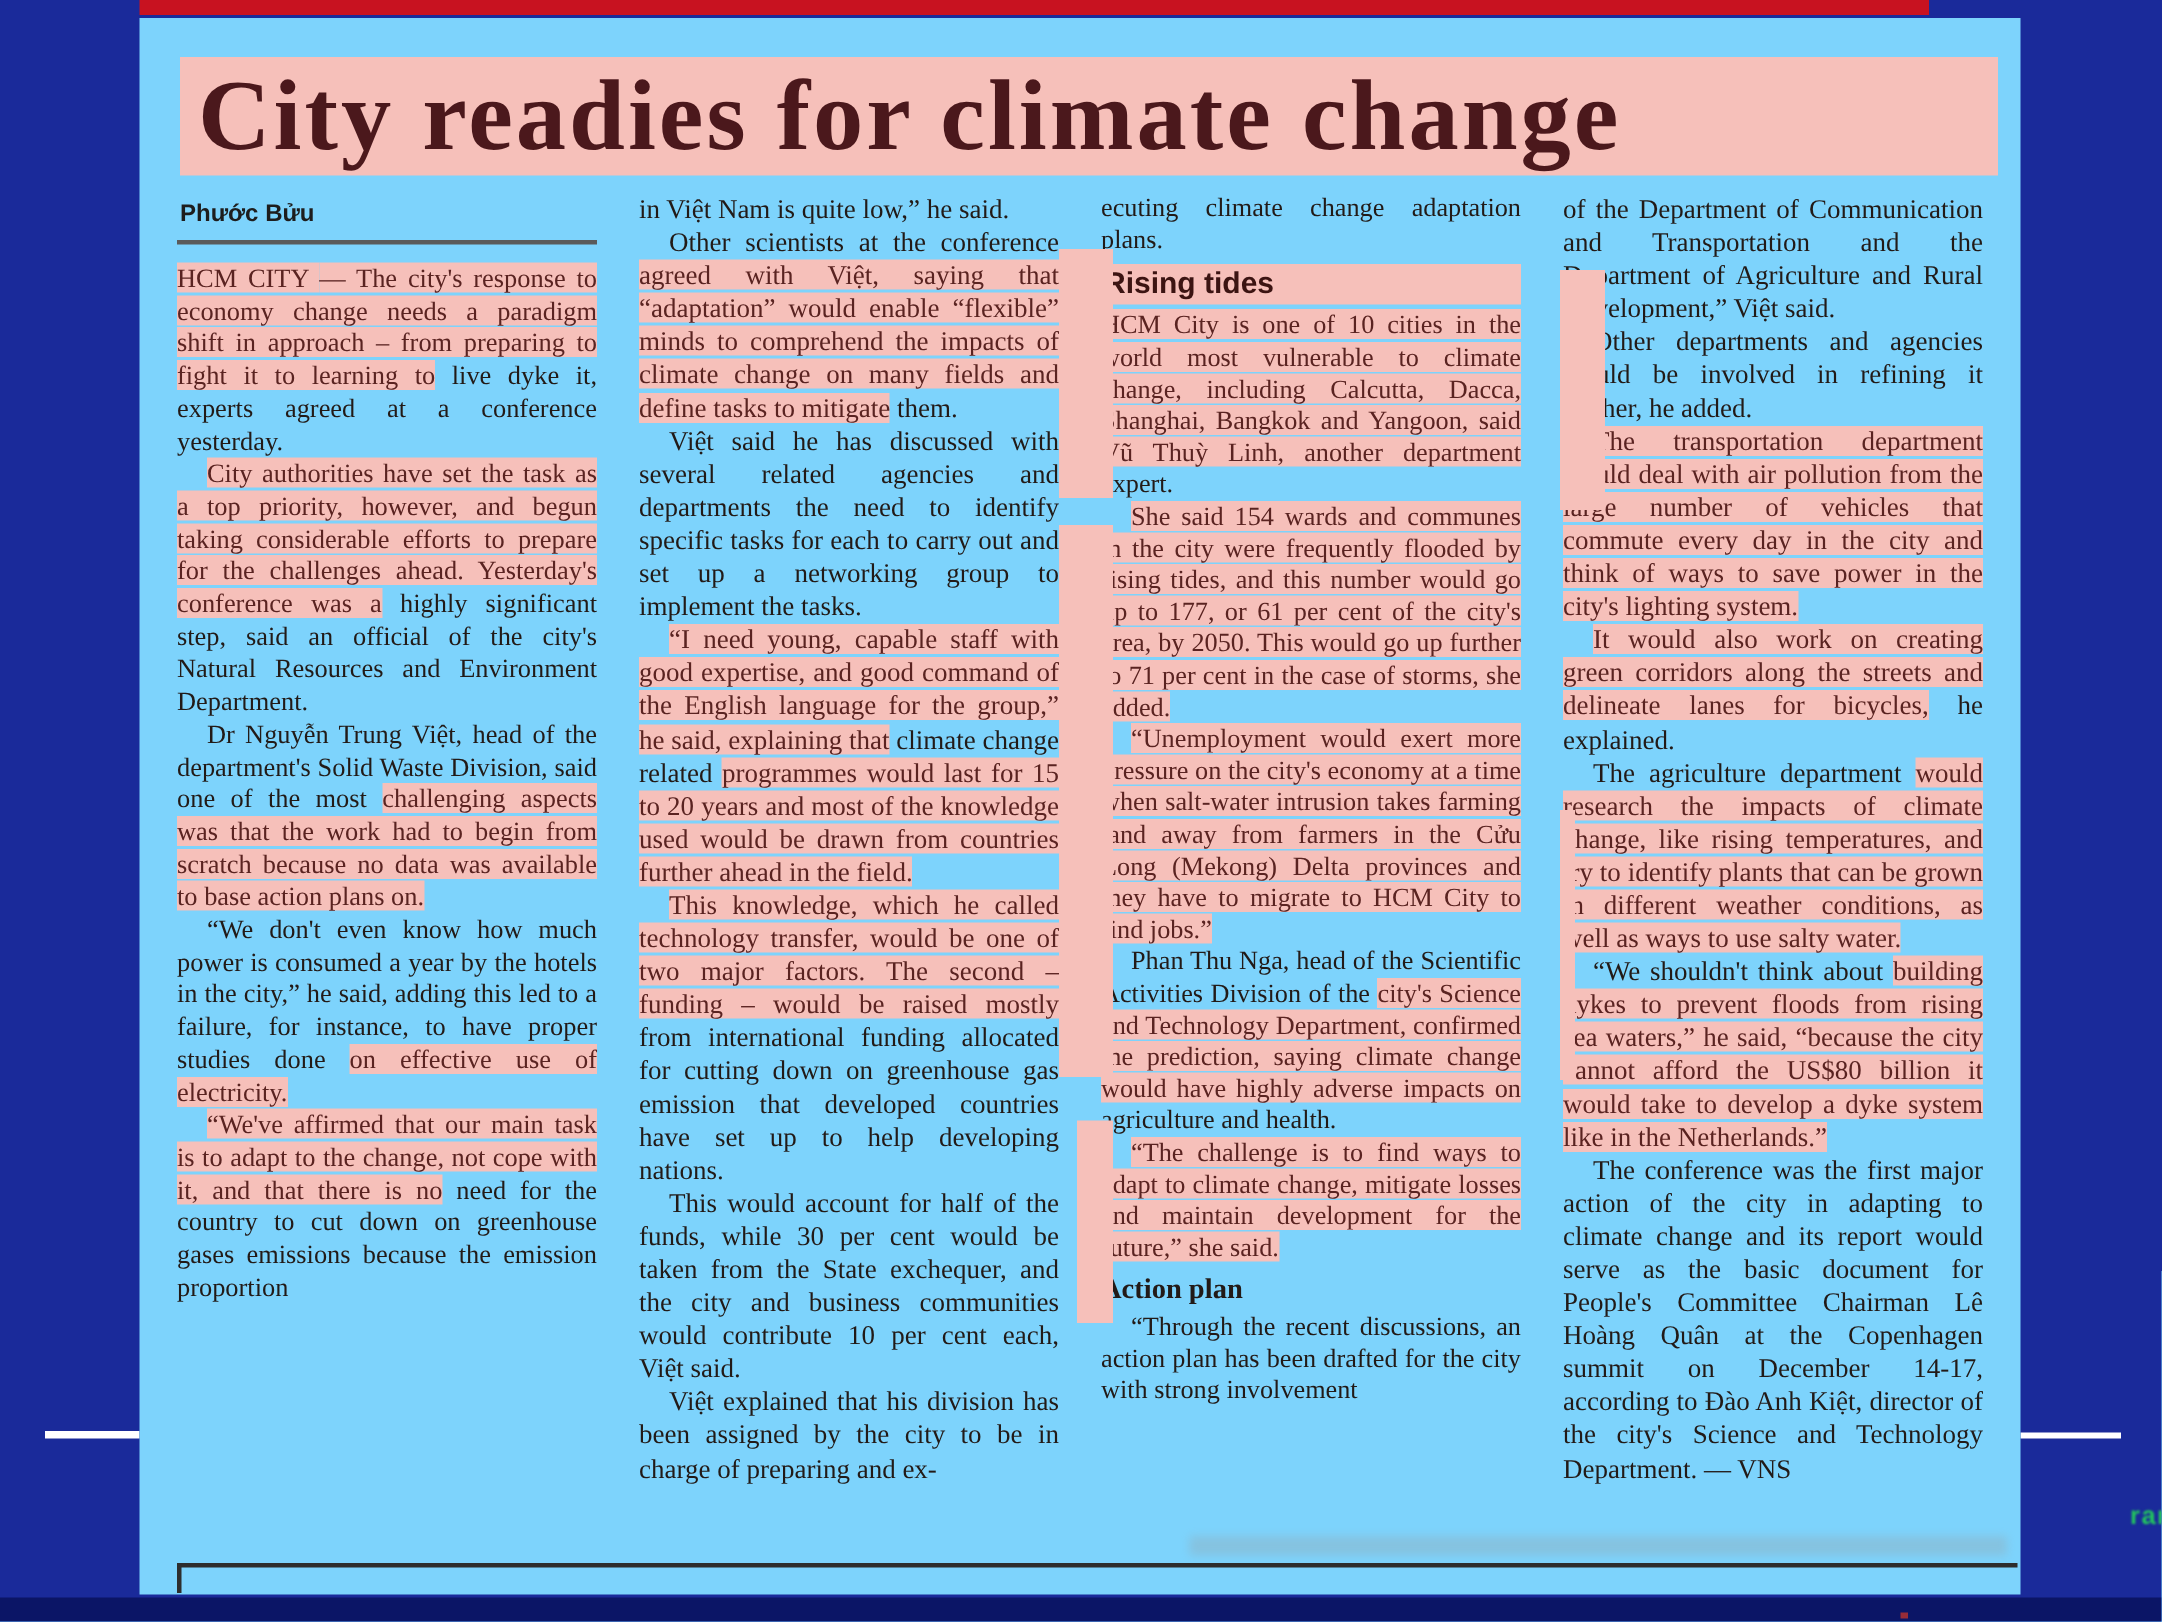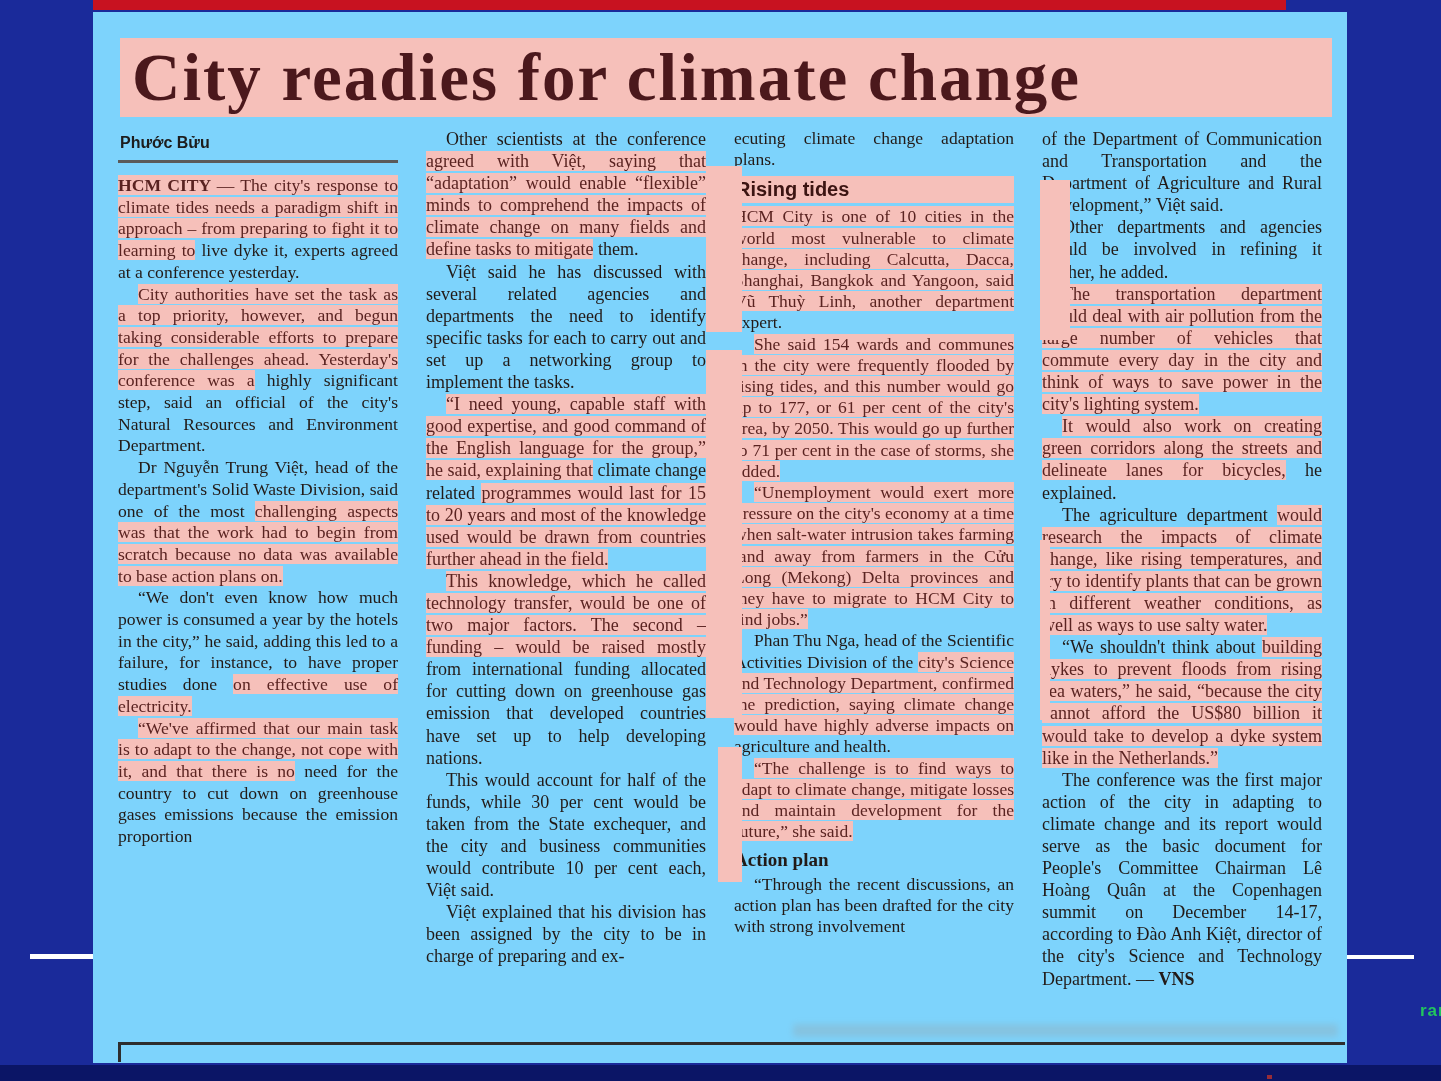--- a/index.html
+++ b/index.html
@@ -20,21 +20,21 @@
   .headline h1{margin:0;padding-left:12px;font:bold 67px "Liberation Serif",serif;color:#4b181c;
                letter-spacing:2px;white-space:nowrap;}
 
   .columns{position:absolute;left:25px;top:116px;width:1204px;height:921px;display:flex;gap:28px;overflow:hidden;}
   .col{flex:1;font:18px/22.1px "Liberation Serif",serif;color:#221a17;text-align:justify;}
   .col:nth-child(1){font-size:17.6px;line-height:21.7px;}
   .col:nth-child(3){font-size:17.5px;line-height:21.2px;}
   .col p{margin:0;}
   .col p.indent{text-indent:20px;}
   .hl{background:#f6c0ba;color:#5a2321;box-decoration-break:clone;-webkit-box-decoration-break:clone;}
-  .bold{font-weight:bold;}
+  .bold{font-weight:normal;}
   .byline{font:bold 16px "Liberation Sans",sans-serif;color:#1d1d1d;padding:6px 0 8px 2px;
           border-bottom:3px solid #5a5a5a;margin-bottom:12px;}
   .subhead{margin:6px 0 3px;}
   .sh-sans{font:bold 20px "Liberation Sans",sans-serif;color:#3c1412;}
   .subhead.hl{display:block;padding:2px 0 2px 2px;}
   .sh-serif{font:bold 19px "Liberation Serif",serif;color:#221a17;}
 
   .g-rect{position:absolute;background:#f6c0ba;}
   .g1{left:613px;top:154px;width:36px;height:166px;}
   .g2{left:613px;top:338px;width:36px;height:368px;}
@@ -63,27 +63,28 @@
   <div class="speck"></div>
 
   <div class="page">
     <div class="headline">
       <h1>City readies for climate change</h1>
     </div>
 
     <div class="columns">
         <div class="col">
           <div class="byline"><span>Phước Bửu</span></div>
-          <p class="noindent"><span class="hl bold">HCM CITY </span><span class="hl">— The city's response to climate tides needs a paradigm shift in approach – from preparing to fight it to learning to</span><span> live dyke it, experts agreed at a conference yesterday.</span></p>
+          <p class="noindent"><span class="hl bold">HCM CITY </span><span class="hl">— The city's response to economy change needs a paradigm shift in approach – from preparing to fight it to learning to</span><span> live dyke it, experts agreed at a conference yesterday.</span></p>
           <p class="indent"><span class="hl">City authorities have set the task as a top priority, however, and begun taking considerable efforts to prepare for the challenges ahead. Yesterday's conference was a</span><span> highly significant step, said an official of the city's Natural Resources and Environment Department.</span></p>
           <p class="indent"><span>Dr Nguyễn Trung Việt, head of the department's Solid Waste Division, said one of the most </span><span class="hl">challenging aspects was that the work had to begin from scratch because no data was available to base action plans on.</span></p>
           <p class="indent"><span>“We don't even know how much power is consumed a year by the hotels in the city,” he said, adding this led to a failure, for instance, to have proper studies done </span><span class="hl">on effective use of electricity.</span></p>
           <p class="indent"><span class="hl">“We've affirmed that our main task is to adapt to the change, not cope with it, and that there is no</span><span> need for the country to cut down on greenhouse gases emissions because the emission proportion</span></p>
         </div>
         <div class="col">
+          <p class="noindent"><span>in Việt Nam is quite low,” he said.</span></p>
           <p class="indent"><span>Other scientists at the conference </span><span class="hl">agreed with Việt, saying that “adaptation” would enable “flexible” minds to comprehend the impacts of climate change on many fields and define tasks to mitigate</span><span> them.</span></p>
           <p class="indent"><span>Việt said he has discussed with several related agencies and departments the need to identify specific tasks for each to carry out and set up a networking group to implement the tasks.</span></p>
           <p class="indent"><span class="hl">“I need young, capable staff with good expertise, and good command of the English language for the group,” he said, explaining that</span><span> climate change related </span><span class="hl">programmes would last for 15 to 20 years and most of the knowledge used would be drawn from countries further ahead in the field.</span></p>
           <p class="indent"><span class="hl">This knowledge, which he called technology transfer, would be one of two major factors. The second – funding – would be raised mostly</span><span> from international funding allocated for cutting down on greenhouse gas emission that developed countries have set up to help developing nations.</span></p>
           <p class="indent"><span>This would account for half of the funds, while 30 per cent would be taken from the State exchequer, and the city and business communities would contribute 10 per cent each, Việt said.</span></p>
           <p class="indent"><span>Việt explained that his division has been assigned by the city to be in charge of preparing and ex-</span></p>
         </div>
         <div class="col">
           <p class="noindent"><span>ecuting climate change adaptation plans.</span></p>
           <div class="subhead sh-sans hl">Rising tides</div>

